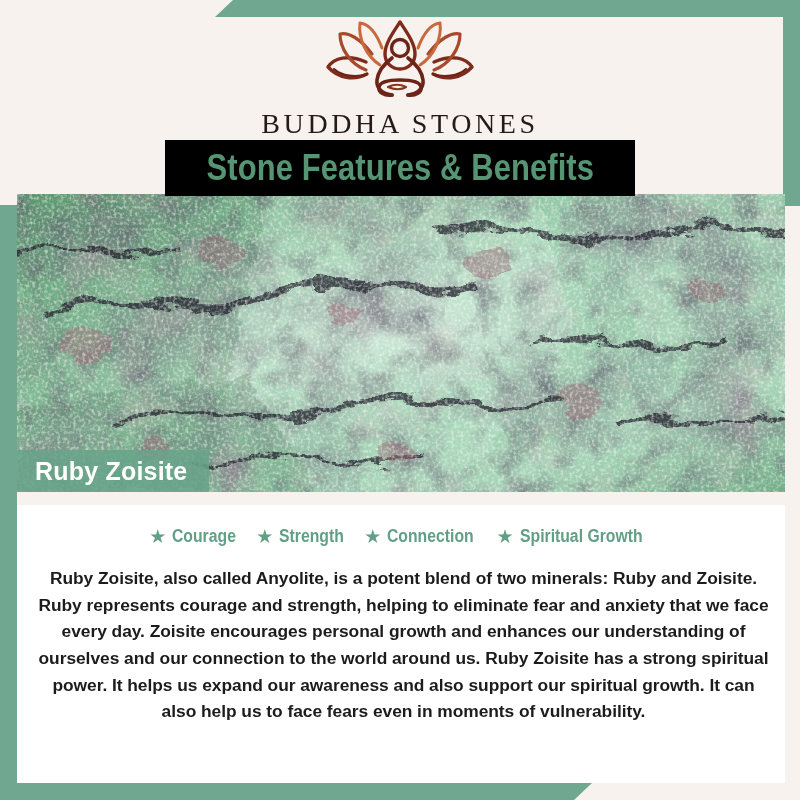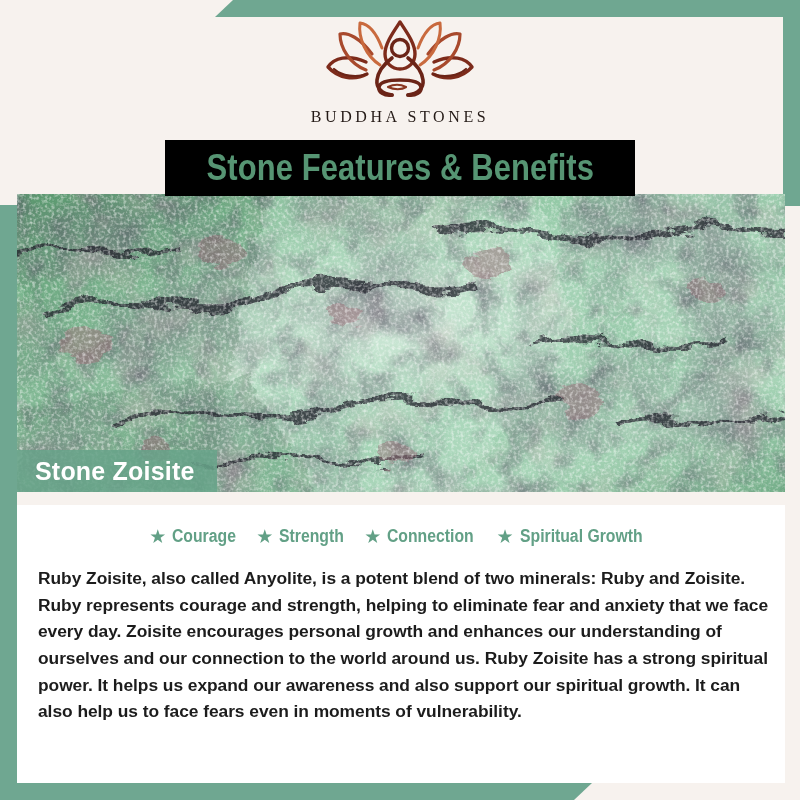--- a/index.html
+++ b/index.html
@@ -64,21 +64,21 @@
     height: 125px;
     display: flex;
     flex-direction: column;
     align-items: center;
     justify-content: flex-start;
   }
   .logo-mark { width: 156px; height: 86px; display: block; }
   .logo-wordmark {
     margin-top: 4px;
     font-family: "Liberation Serif", serif;
-    font-size: 16px;
+    font-size: 28px;
     letter-spacing: 3.6px;
     color: #241a16;
     font-weight: 400;
   }
 
   
   .title-band {
     position: absolute;
     top: 140px;
     left: 165px;
@@ -175,21 +175,21 @@
     white-space: nowrap;
     transform: scaleX(0.9);
     transform-origin: left center;
   }
 
   .body-text {
     font-size: 17.4px;
     line-height: 1.53;
     color: #1c1c1c;
     font-weight: 600;
-    text-align: left;
+    text-align: center;
     padding: 0 6px 0 8px;
     letter-spacing: -0.05px;
   }
 </style>
 </head>
 <body>
 
 <div id="poster">
 
   <div class="frame-top-right"></div>
@@ -315,21 +315,21 @@
         <ellipse cx="140" cy="255" rx="18" ry="10" fill="#8a636d"></ellipse>
       </g>
 
       <rect width="768" height="298" filter="url(#sparkle)" opacity="0.55"></rect>
 
       <rect width="768" height="298" filter="url(#grain)" opacity="0.35" style="mix-blend-mode:overlay"></rect>
     </svg>
   </div>
 
   <div class="name-band">
-    <span class="name-text">Stone Zoisite</span>
+    <span class="name-text">Ruby Zoisite</span>
   </div>
 
   <div class="content">
     <div class="benefits">
       <div class="benefit">
         <span class="star">★</span>
         <span class="label">Courage</span>
       </div>
       <div class="benefit">
         <span class="star">★</span>

